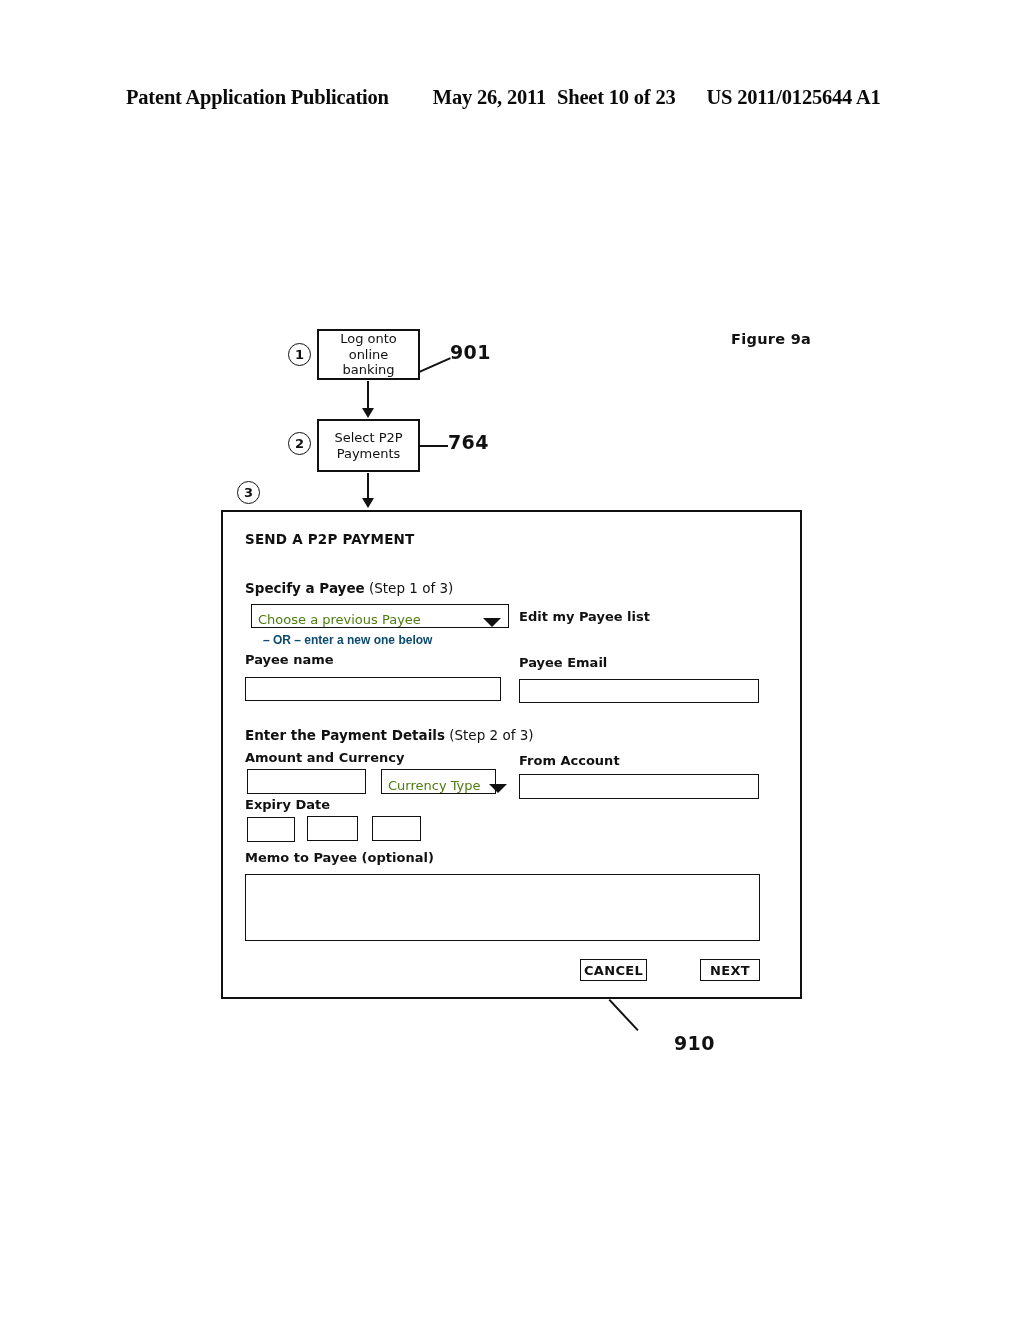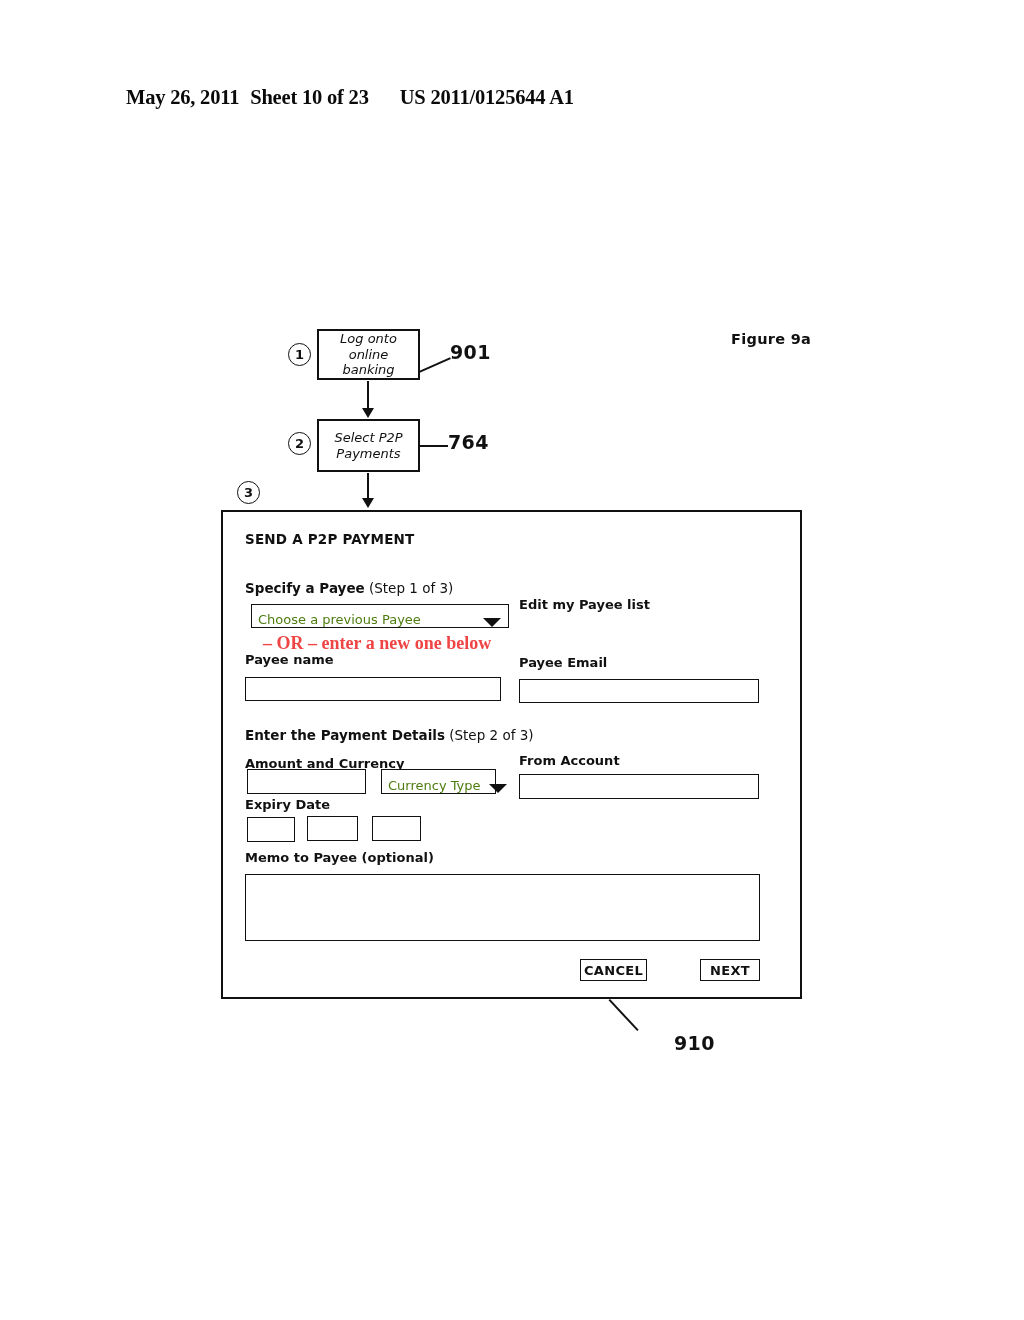--- a/index.html
+++ b/index.html
@@ -77,21 +77,20 @@
     display: flex;
     align-items: center;
     justify-content: center;
     text-align: center;
     font-family: "DejaVu Sans", sans-serif;
     font-size: 13px;
     line-height: 1.22;
     color: #111;
     box-sizing: border-box;
     padding: 9px 6px;
-    font-style: italic;
   }
   #flow-box-login {
     top: 329px; left: 317px; width: 103px; height: 51px;
   }
   #flow-box-select-p2p {
     top: 419px; left: 317px; width: 103px; height: 53px;
   }
 
   
   .ref-num {
@@ -183,24 +182,24 @@
 
   .field-label {
     font-family: "DejaVu Sans", sans-serif;
     font-weight: bold;
     font-size: 13px;
     color: #111;
     white-space: nowrap;
   }
 
   .or-line {
-    font-family: Liberation Serif, serif;
-    font-weight: bold;
-    font-size: 18px;
-    color: #ef4444;
+    font-family: Liberation Sans, sans-serif;
+    font-weight: bold;
+    font-size: 12px;
+    color: #0c4a6e;
     white-space: nowrap;
   }
 
   .link-text {
     font-family: "DejaVu Sans", sans-serif;
     font-weight: bold;
     font-size: 13px;
     color: #111;
     white-space: nowrap;
   }
@@ -252,23 +251,23 @@
   #expiry-box-1        { top: 305px; left: 24px;  width: 48px;  height: 25px; }
   #expiry-box-2        { top: 304px; left: 84px;  width: 51px;  height: 25px; }
   #expiry-box-3        { top: 304px; left: 149px; width: 49px;  height: 25px; }
   #memo-textarea       { top: 362px; left: 22px;  width: 515px; height: 67px; }
 
   
   #heading-specify-payee { top: 68px;  left: 22px; position: absolute; }
   #or-enter-new          { top: 121px; left: 40px; position: absolute; }
   #label-payee-name      { top: 140px; left: 22px; position: absolute; }
   #label-payee-email     { top: 143px; left: 296px; position: absolute; }
-  #link-edit-payee-list  { top: 85px;  left: 296px; position: absolute; text-align: center; }
+  #link-edit-payee-list  { top: 97px;  left: 296px; position: absolute; text-align: center; }
   #heading-payment-details { top: 215px; left: 22px; position: absolute; }
-  #label-amount-currency { top: 238px; left: 22px; position: absolute; margin-top: 6px; }
+  #label-amount-currency { top: 238px; left: 22px; position: absolute; }
   #label-from-account    { top: 241px; left: 296px; position: absolute; }
   #label-expiry-date     { top: 285px; left: 22px; position: absolute; }
   #label-memo            { top: 338px; left: 22px; position: absolute; }
 
   
   .action-button {
     position: absolute;
     border: 1.8px solid #111;
     background: #ffffff;
     box-sizing: border-box;
@@ -281,20 +280,21 @@
     letter-spacing: 0.3px;
     color: #111;
   }
   #cancel-button { top: 447px; left: 357px; width: 67px; height: 22px; }
   #next-button   { top: 447px; left: 477px; width: 60px; height: 22px; }
 </style>
 </head>
 <body>
 
 <div id="patent-header">
+  <span class="hdr-pub">Patent Application Publication</span>
   <span class="hdr-date">May 26, 2011</span>
   <span class="hdr-sheet">Sheet 10 of 23</span>
   <span class="hdr-num">US 2011/0125644 A1</span>
 </div>
 
 <div id="figure-label">Figure 9a</div>
 
 <div class="step-circle" id="step-marker-1">1</div>
 <div class="flow-box" id="flow-box-login">
   <span>

